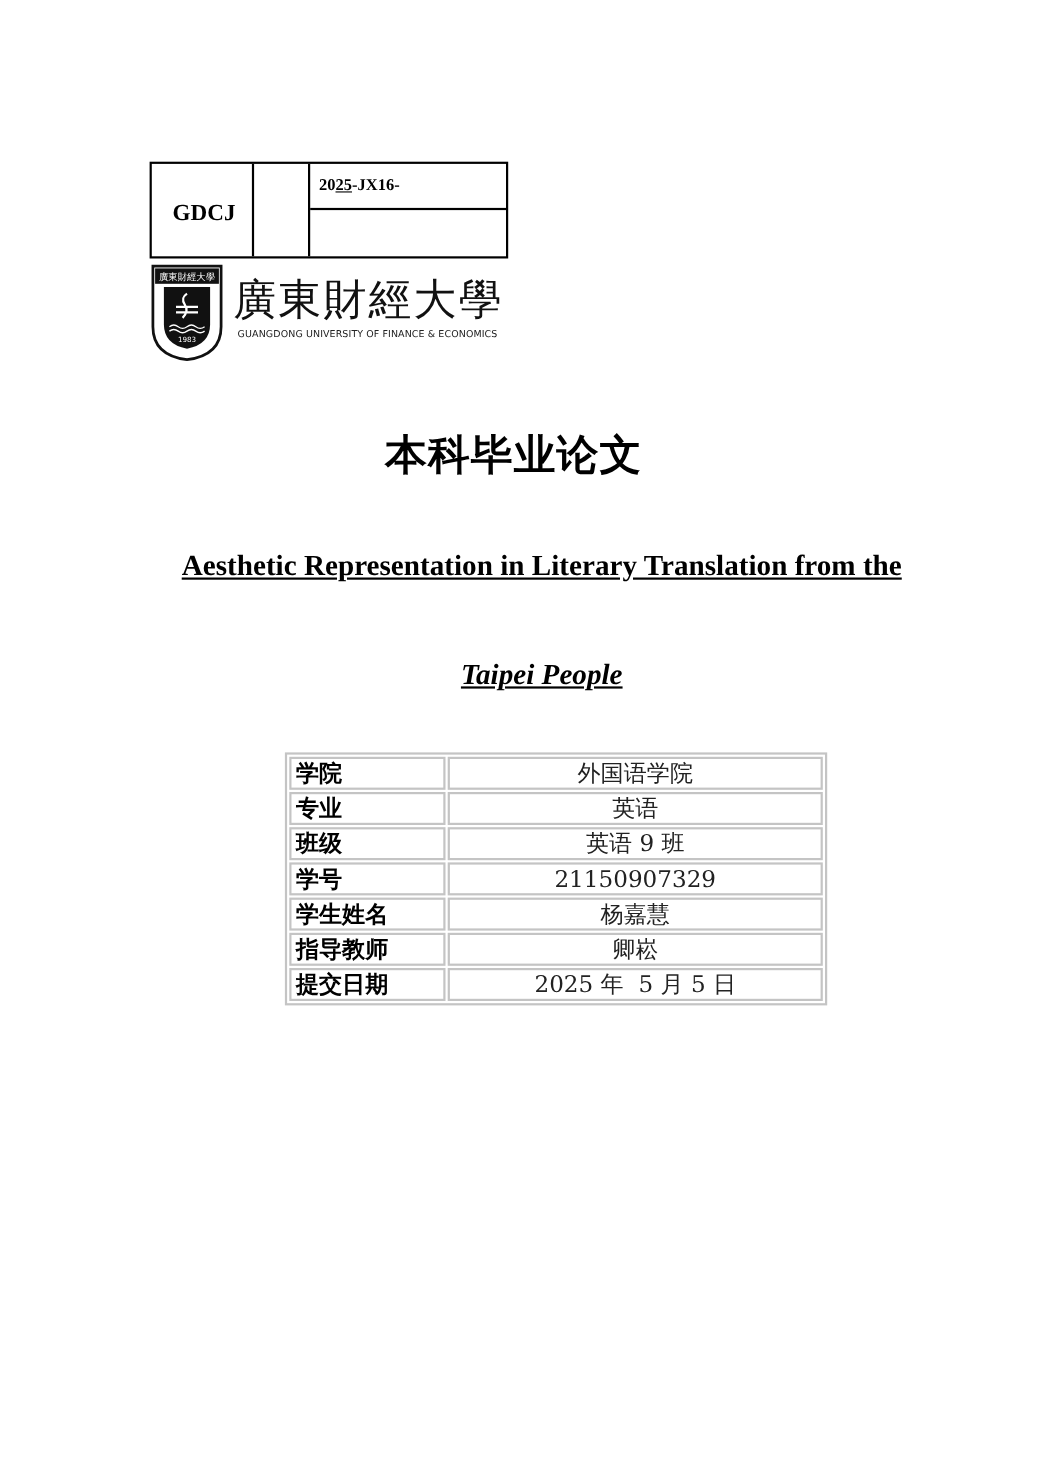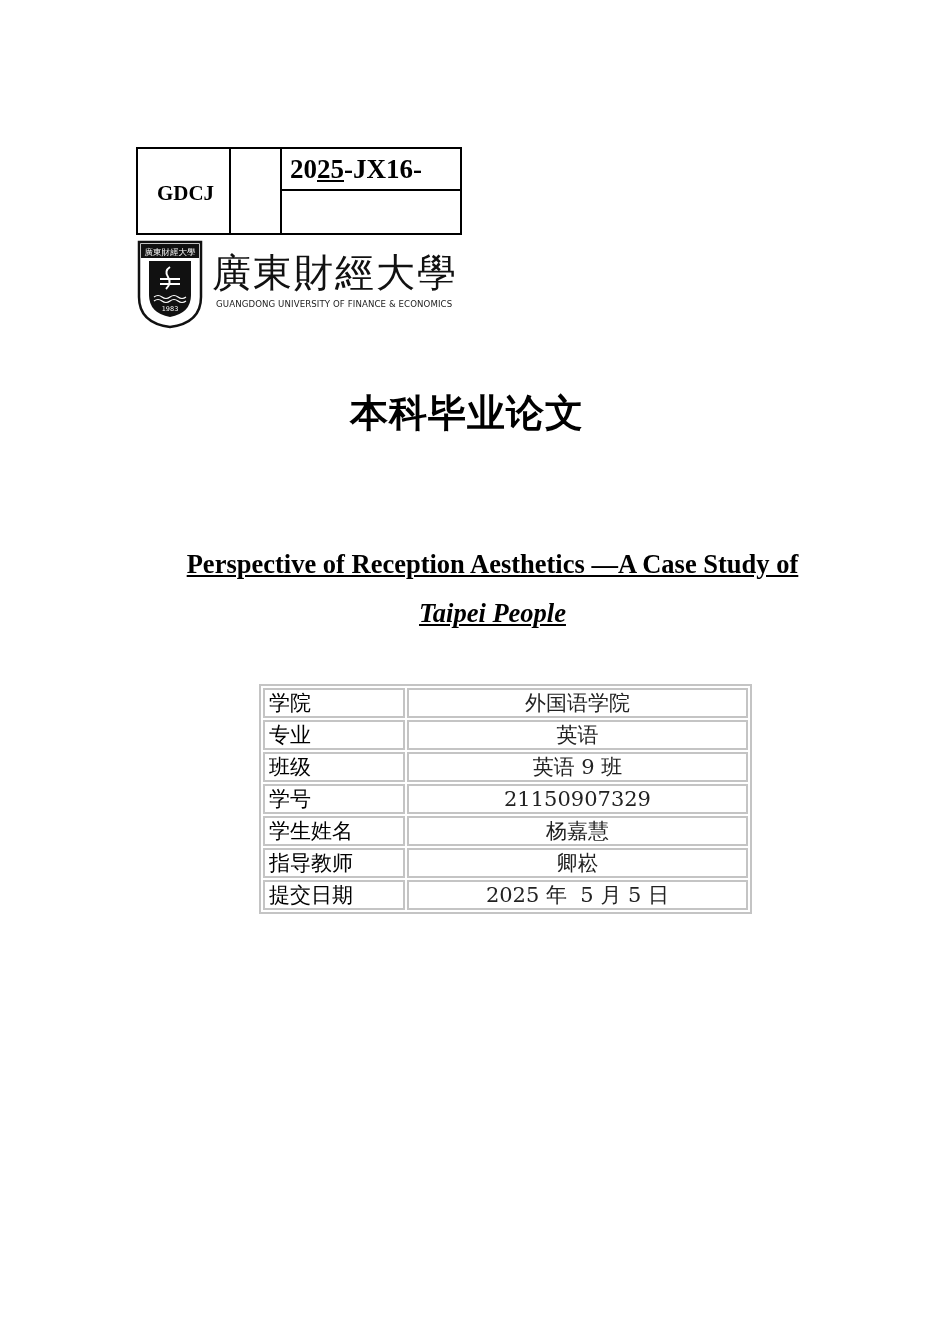--- a/index.html
+++ b/index.html
@@ -12,21 +12,21 @@
   .code-box .c1 { position: absolute; left: 0; top: 0; width: 93px; height: 84px;
                   border-right: 2px solid #000; box-sizing: border-box;
                   display: flex; align-items: center; justify-content: center; text-align: right; }
   .code-box .c2 { position: absolute; left: 93px; top: 0; width: 51px; height: 84px;
                   border-right: 2px solid #000; box-sizing: border-box; }
   .code-box .c3 { position: absolute; left: 144px; top: 0; right: 0; height: 42px;
                   border-bottom: 2px solid #000; box-sizing: border-box;
                   padding-left: 8px; display: flex; align-items: center; }
   .code-box .c4 { position: absolute; left: 144px; top: 42px; right: 0; bottom: 0; }
   .code-text { font-weight: bold; font-size: 21px; padding-top: 4px; padding-left: 4px; }
-  .code-num { font-weight: bold; font-size: 27px; text-align: center; }
+  .code-num { font-weight: bold; font-size: 15px; text-align: center; }
   .code-num u { text-decoration: underline; }
 
   
   .logo { position: absolute; left: 136px; top: 239px; width: 328px; height: 90px; }
   .emblem { position: absolute; left: 0; top: 0; width: 68px; height: 90px; }
   .logo-cn { position: absolute; left: 76px; top: 14px; font-size: 39px;
              font-family: "DejaVu Serif", serif; letter-spacing: 2px; color: #111;
              white-space: nowrap; line-height: 1; }
   .logo-en { position: absolute; left: 80px; top: 60px; font-size: 8.6px;
              font-family: "DejaVu Sans", sans-serif; color: #222; white-space: nowrap;
@@ -40,21 +40,21 @@
                  text-align: center; font-weight: bold; font-size: 26.5px; line-height: 49.5px; }
   .title-block span { text-decoration: underline; }
   .title-block .it { font-style: italic; }
 
   
   .info { position: absolute; left: 259px; top: 684px; width: 493px;
           border: 2px solid #c4c4c4; border-collapse: separate; border-spacing: 2px;
           background: #fff; }
   .info td { border: 2px solid #c4c4c4; height: 26px; padding: 0 4px;
              font-size: 22px; line-height: 26px; }
-  .info td.lbl { width: 130px; font-family: "DejaVu Sans", sans-serif; font-weight: normal;
+  .info td.lbl { width: 130px; font-family: "DejaVu Sans", sans-serif; font-weight: bold;
                  font-size: 21px; text-align: left; }
   .info td.val { text-align: center; font-family: "DejaVu Serif", "Liberation Serif", serif;
                  font-size: 21px; color: #222; margin-top: 20px; }
 </style>
 </head>
 <body>
 
 <div class="code-box">
   <div class="c1">
     <span class="code-text">GDCJ</span>
@@ -76,22 +76,22 @@
     <path d="M18 58 Q22 55 26 58 T34 58 T42 58 T50 58 M18 62 Q22 59 26 62 T34 62 T42 62 T50 62" stroke="#fff" stroke-width="1.2" fill="none"></path>
     <text x="34" y="72" fill="#fff" font-size="6.5" text-anchor="middle" font-family="DejaVu Sans, sans-serif">1983</text>
   </svg>
   <div class="logo-cn">廣東財經大學</div>
   <div class="logo-en">GUANGDONG UNIVERSITY OF FINANCE &amp; ECONOMICS</div>
 </div>
 
 <div class="doc-type">本科毕业论文</div>
 
 <div class="title-block">
+  <span>Aesthetic Representation in Literary Translation from the</span><br>
   <br>
-  <span>Perspective of Reception Aesthetics —A Case Study of</span><br>
   <span class="it">Taipei People</span>
 </div>
 
 <table class="info">
   <tbody>
     <tr>
       <td class="lbl">学院</td>
       <td class="val">外国语学院</td>
     </tr>
     <tr>

